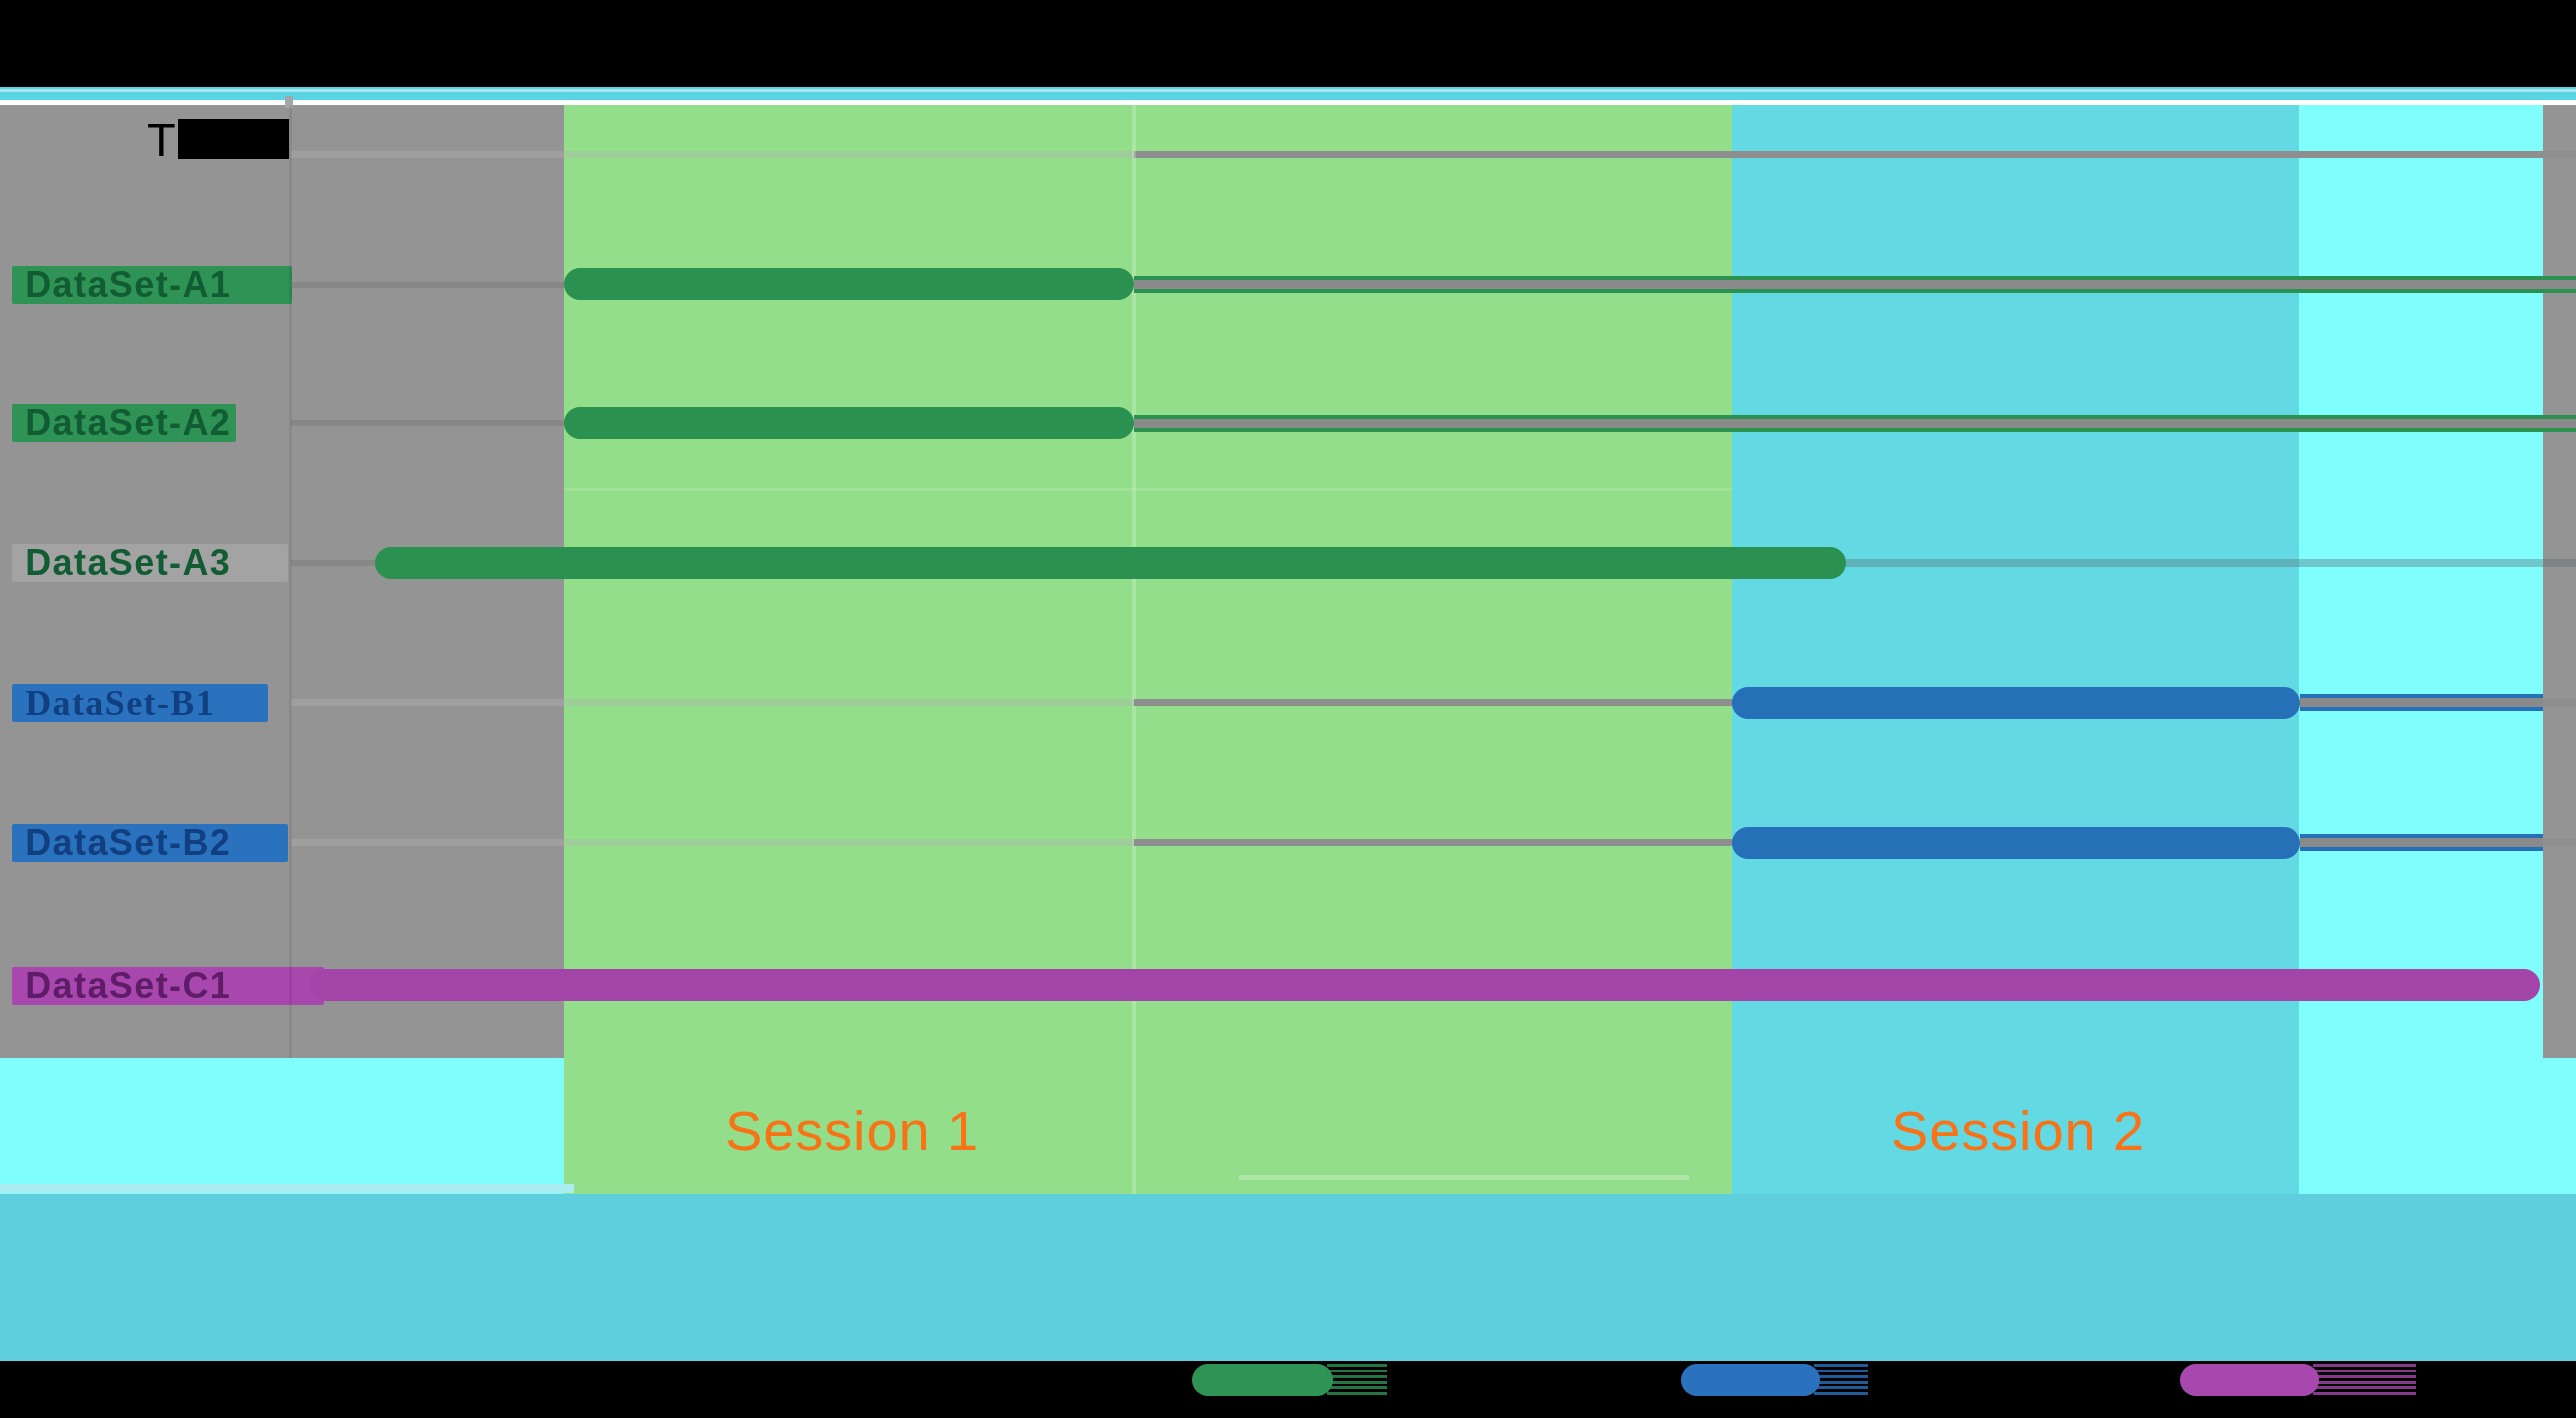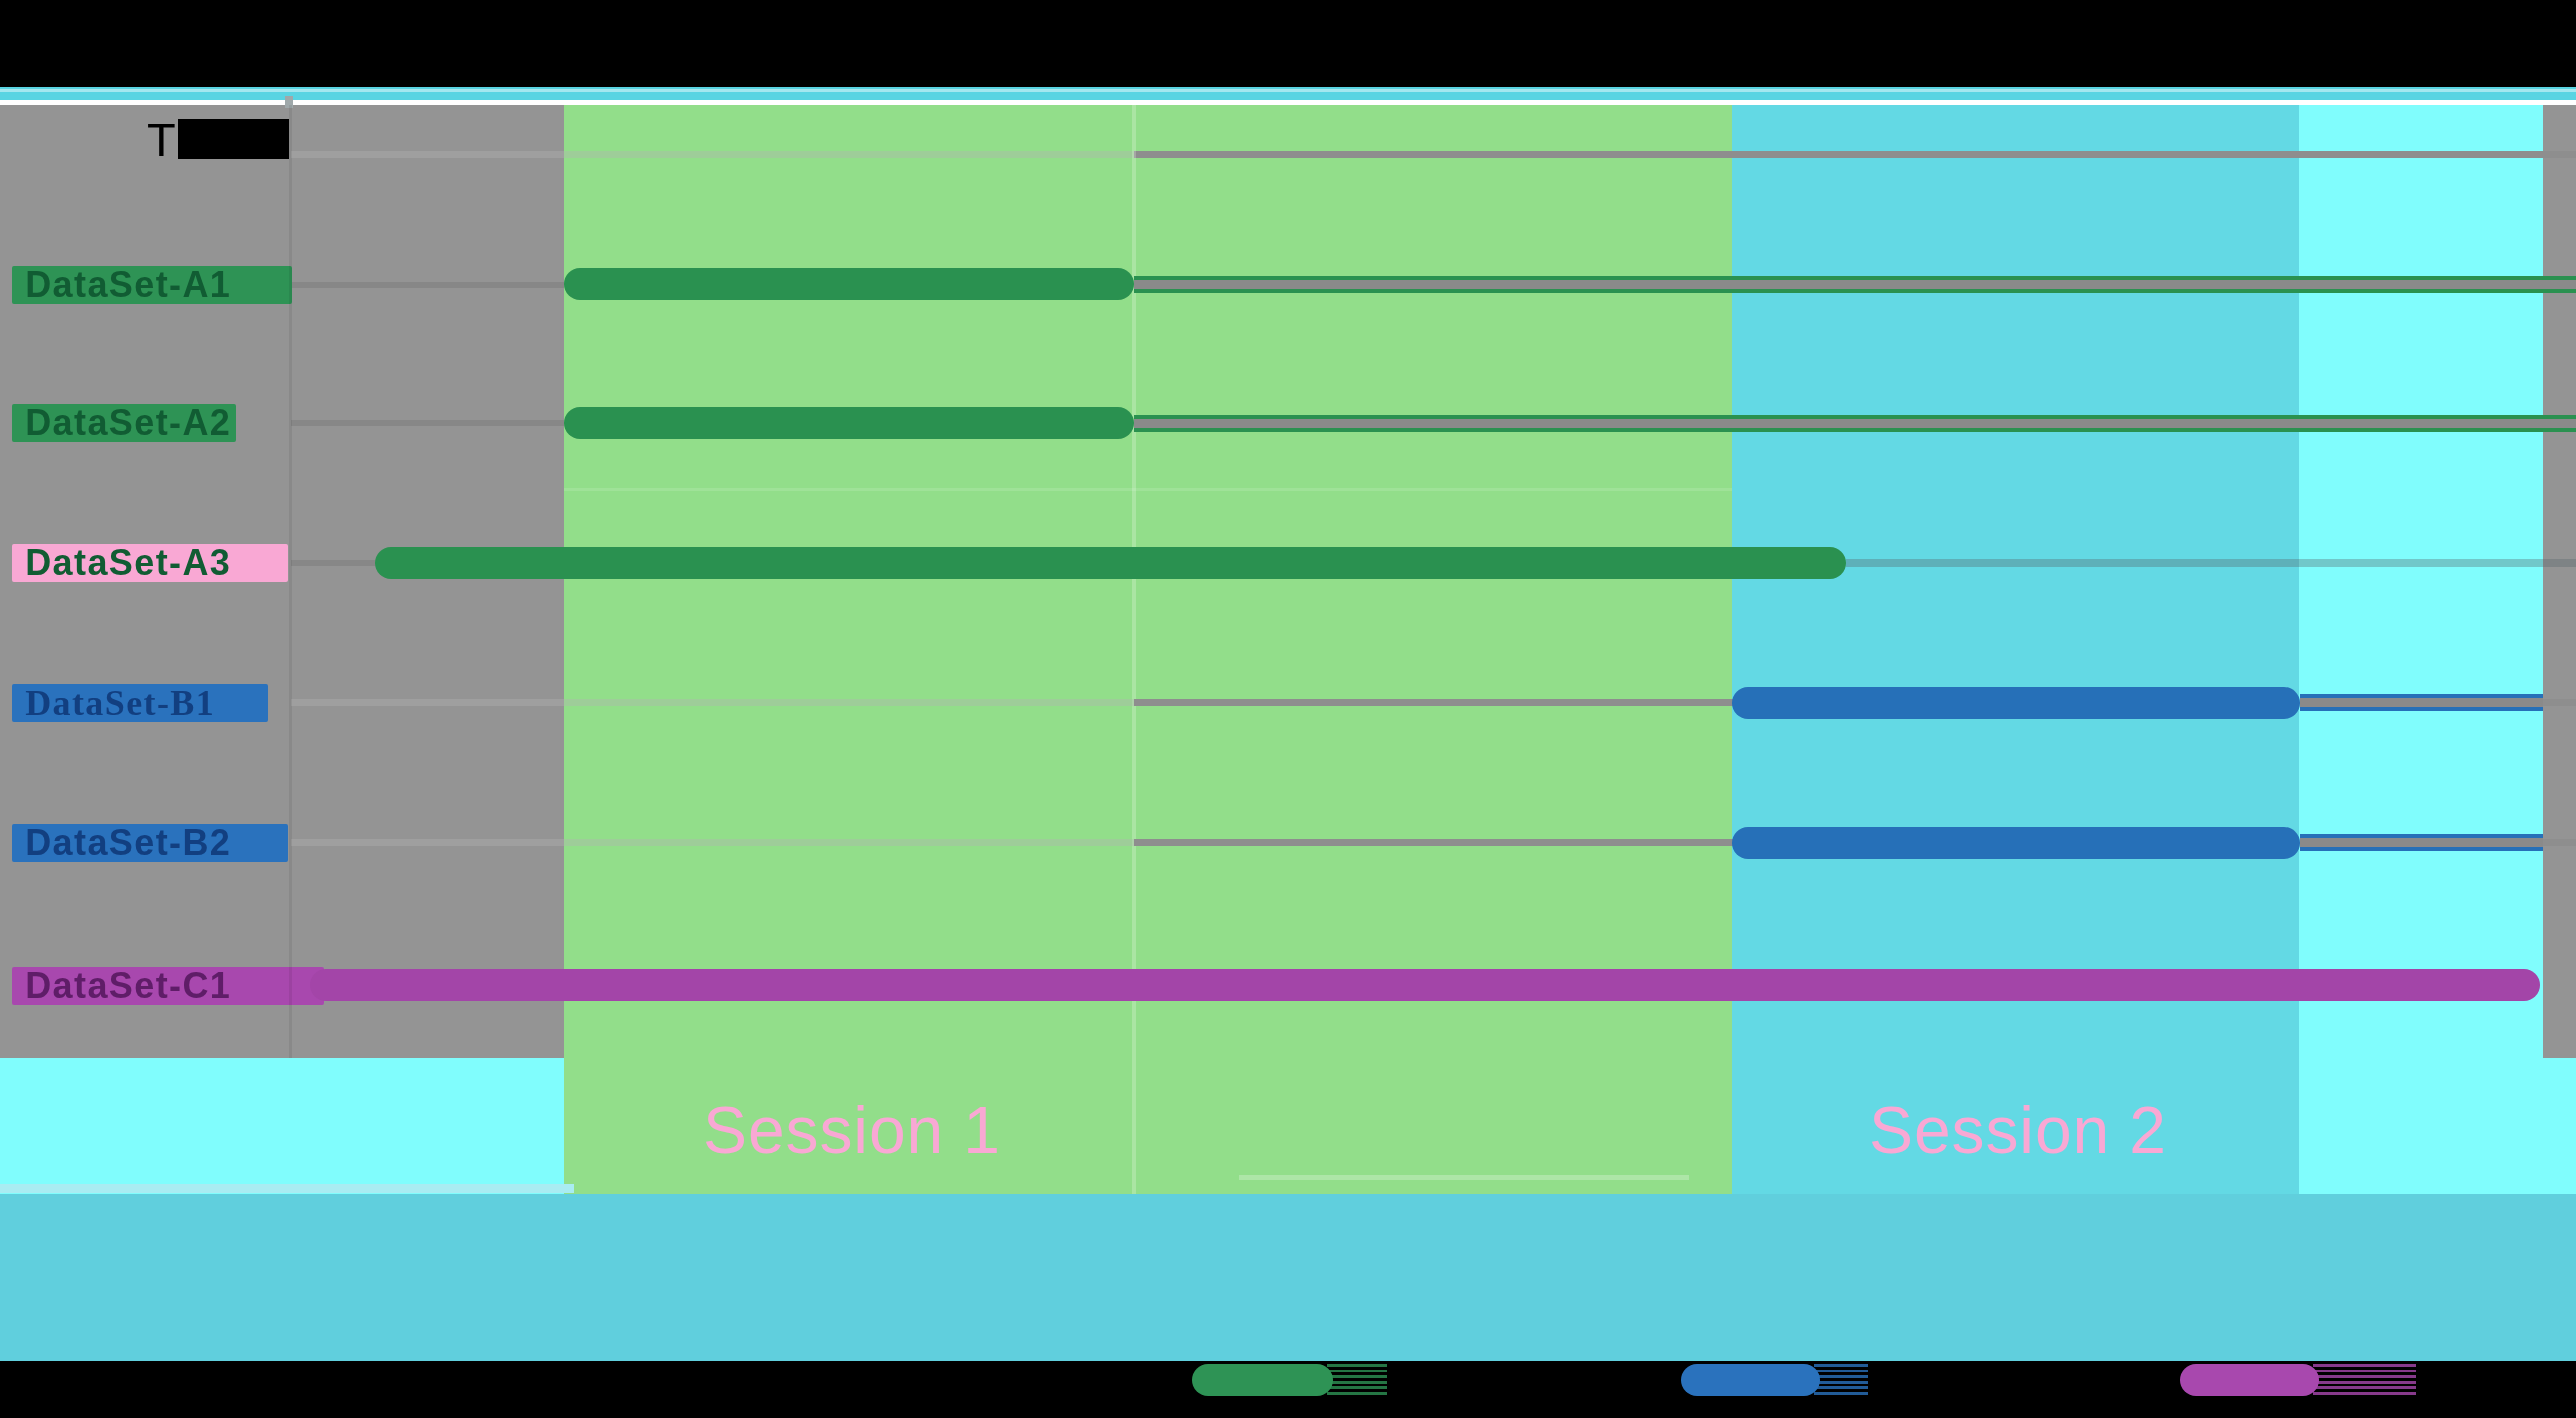--- a/index.html
+++ b/index.html
@@ -15,21 +15,21 @@
   #cyan-base      {left:0;top:105px;width:2576px;height:1089px;background:var(--bright-cyan)}
   #plot-bg        {left:0;top:105px;width:2576px;height:953px;background:var(--plot-gray)}
   #pale-line      {left:0;top:1184px;width:574px;height:9.4px;background:var(--pale-line)}
   #bottom-band    {left:0;top:1194px;width:2576px;height:167px;background:var(--bottom-band)}
   #top-strip{top:87px}
   #title-text{left:147px;top:118px;font-size:47px;line-height:43px;color:#000}
   #title-box{left:178px;top:119px;width:111px;height:40px;background:#000}
   #axis-tick{left:285px;top:96px;width:7.5px;height:12.2px;background:#9fa8aa}
   #label-col-sep{left:289px;top:105px;width:2.8px;height:953px;background:rgba(0,0,0,0.07)}
   .session-band{top:105px;height:1090px}
-  .session-label{font-size:66px;color:#f9a8d4;letter-spacing:0.9px;transform:translate(-50%,-50%);white-space:nowrap}
+  .session-label{font-size:56px;color:#f97316;letter-spacing:0.9px;transform:translate(-50%,-50%);white-space:nowrap}
   .task-chip{height:38px;border-radius:1.9px;display:flex;align-items:center;padding-left:13px;
              font-weight:bold;font-size:36px;letter-spacing:1.4px;box-sizing:border-box}
   .task-bar{height:32px;border-radius:16px}
   .streaky{
     background-image:repeating-linear-gradient(180deg,
       rgba(255,255,255,0) 0 4.7px, rgba(255,255,255,0.20) 4.7px 6.6px,
       rgba(255,255,255,0) 6.6px 10.3px, rgba(255,255,255,0.10) 10.3px 12.2px,
       rgba(255,255,255,0) 12.2px 18px);
   }
   .glitch-streak{pointer-events:none}
@@ -58,21 +58,21 @@
     </div>
     <div class="abs task-bar streaky" style="left: 564px; top: 268px; width: 570px; background: rgb(42, 145, 80);"></div>
     <div class="abs" style="left: 291px; top: 420px; width: 273px; height: 5.6px; background: rgba(40, 40, 40, 0.12);"></div>
     <div class="abs" style="left: 1134px; top: 415px; width: 1442px; height: 17px; background-image: linear-gradient(rgb(42, 145, 80) 0px, rgb(42, 145, 80) 3.8px, rgb(138, 138, 138) 3.8px, rgb(138, 138, 138) 13px, rgb(42, 145, 80) 13px, rgb(42, 145, 80) 17px);"></div>
     <div class="abs task-chip streaky" style="left: 12.2px; top: 404px; width: 224px; background: rgb(46, 147, 85); color: rgb(17, 92, 51);">
       <span>DataSet-A2</span>
     </div>
     <div class="abs task-bar streaky" style="left: 564px; top: 407px; width: 570px; background: rgb(42, 145, 80);"></div>
     <div class="abs" style="left: 291px; top: 560px; width: 84px; height: 5.6px; background: rgba(40, 40, 40, 0.12);"></div>
     <div class="abs" style="left: 1846px; top: 559px; width: 730px; height: 7.5px; background: rgba(85, 100, 105, 0.35);"></div>
-    <div class="abs task-chip streaky" style="left: 12.2px; top: 544px; width: 276px; background: #f9a8d4; color: rgb(17, 92, 51); text-align: right;">
+    <div class="abs task-chip streaky" style="left: 12.2px; top: 544px; width: 276px; background: #a3a3a3; color: rgb(17, 92, 51); text-align: right;">
       <span>DataSet-A3</span>
     </div>
     <div class="abs task-bar streaky" style="left: 375px; top: 547px; width: 1471px; background: rgb(42, 145, 80);"></div>
     <div class="abs" style="left: 291px; top: 699px; width: 843px; height: 6.6px; background: rgba(178, 178, 178, 0.38);"></div>
     <div class="abs" style="left: 1134px; top: 699px; width: 599px; height: 6.6px; background: rgb(142, 142, 142);"></div>
     <div class="abs" style="left: 2300px; top: 694px; width: 243px; height: 17px; background-image: linear-gradient(rgb(38, 112, 184) 0px, rgb(38, 112, 184) 3.8px, rgb(138, 138, 138) 3.8px, rgb(138, 138, 138) 13px, rgb(38, 112, 184) 13px, rgb(38, 112, 184) 17px);"></div>
     <div class="abs" style="left: 2543px; top: 699px; width: 33px; height: 6.6px; background: rgb(142, 142, 142);"></div>
     <div class="abs task-chip streaky" style="left: 12.2px; top: 684px; width: 256px; background: rgb(42, 114, 189); color: rgb(18, 63, 128); font-family: Liberation Serif, serif;">
       <span>DataSet-B1</span>
     </div>

